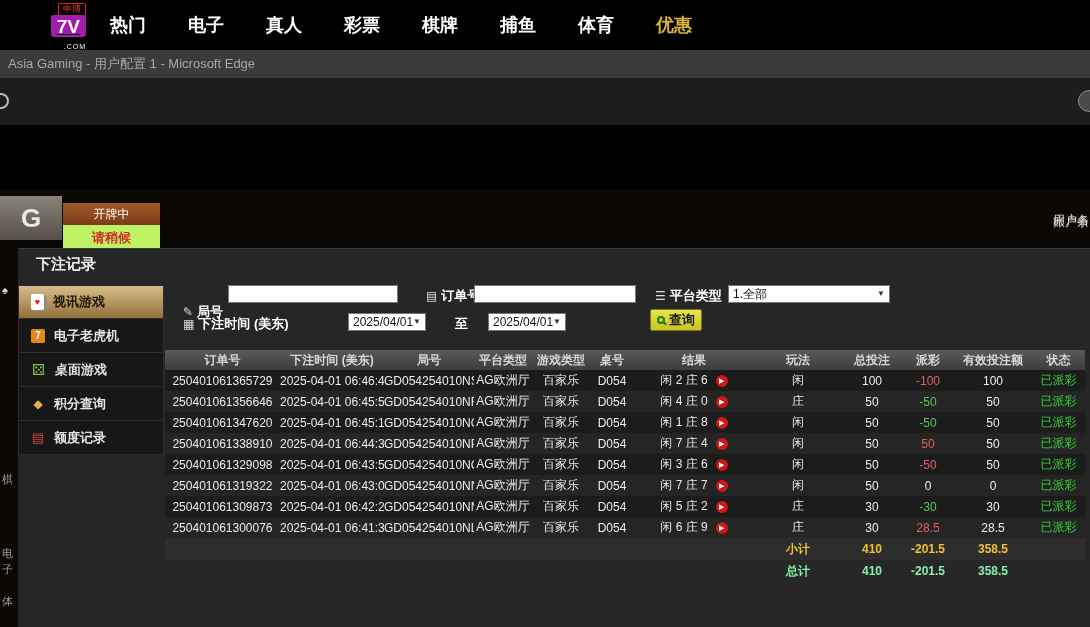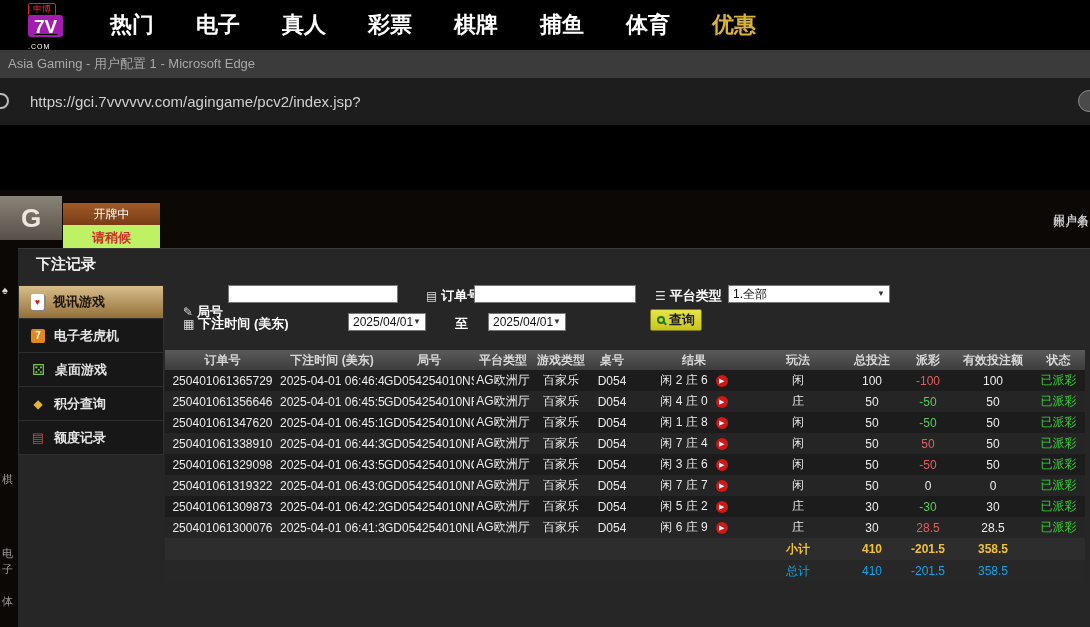--- a/index.html
+++ b/index.html
@@ -2,28 +2,28 @@
 <html><head>
 <meta charset="utf-8">
 <style>
   * { margin:0; padding:0; box-sizing:border-box; }
   html,body { width:1090px; height:627px; overflow:hidden; background:#000;
     font-family:"Liberation Sans","DejaVu Sans",sans-serif; }
 
   
   .topnav { position:absolute; left:0; top:0; width:1090px; height:50px; background:#000;
     display:flex; align-items:center; }
-  .logo { margin-left:28px; width:58px; text-align:left; line-height:1;text-decoration:underline; }
+  .logo { margin-left:28px; width:58px; text-align:right; line-height:1;text-decoration:underline; }
   .logo-top { display:inline-block; border:1px solid #d22; color:#e33; font-size:9px;
     padding:1px 4px; border-radius:2px; margin-bottom:1px; }
   .logo-main { background:#a21caf; color:#fff; font-size:19px; font-weight:bold;
     padding:1px 6px 0; border-radius:3px; }
   .logo-sub { color:#fff; font-size:7px; letter-spacing:1px; }
   .nav-items { display:flex; gap:42px; margin-left:24px; }
-  .nav-item { color:#fff; font-size:22px; font-weight:bold; cursor:pointer; white-space:nowrap; }
+  .nav-item { color:#fff; font-size:18px; font-weight:bold; cursor:pointer; white-space:nowrap; }
   .nav-item.gold { color:#d9b23c; }
 
   
   .titlebar { position:absolute; left:0; top:50px; width:1090px; height:28px; background:#3b3b3b;
     color:#a8a8a8; font-size:13px; line-height:28px; padding-left:8px; }
   .urlbar { position:absolute; left:0; top:78px; width:1090px; height:47px; background:#1d1d1d; }
   .urlbar .url { position:absolute; left:30px; top:0; line-height:47px; font-size:15px; color:#d0d0d0; }
   .circ-left { position:absolute; left:-7px; top:15px; width:16px; height:16px;
     border:2px solid #bbb; border-radius:50%; }
   .circ-right { position:absolute; right:-10px; top:12px; width:22px; height:22px;
@@ -87,21 +87,21 @@
 
   .tablewrap { position:absolute; left:147px; top:101px; }
   table { border-collapse:collapse; table-layout:fixed; width:920px; }
   thead th { height:20px; background:linear-gradient(#5a5a5a,#3c3c3c); color:#d8d8d8;
     font-size:12px; font-weight:bold; white-space:nowrap; overflow:hidden; }
   tbody td { height:21px; font-size:12px; color:#ececec; text-align:center;
     white-space:nowrap; overflow:hidden; }
   tbody tr:nth-child(odd) td { background:#1c1c1c; }
   tbody tr:nth-child(even) td { background:#252525; }
   tbody tr.sum-row td { background:#2d2d2d; color:#f2c22e; font-weight:bold; height:22px; }
-  tbody tr.total-row td { background:#272727; color:#0ea5e9; font-weight:normal; height:22px; }
+  tbody tr.total-row td { background:#272727; color:#86efac; font-weight:bold; height:22px; }
   .status { color:#35d435; }
   .play-btn { display:inline-block; width:12px; height:12px; background:#d01818; border-radius:50%;
     color:#fff; font-size:7px; line-height:12px; text-align:center; margin-left:8px;
     vertical-align:1px; cursor:pointer; }
 </style>
 </head>
 <body>
 
 <div class="topnav">
   <div class="logo">
@@ -119,21 +119,20 @@
       <div class="nav-item">体育</div>
       <div class="nav-item gold" style="color: rgb(217, 178, 60);">优惠</div>
     </div>
 </div>
 
 <div class="titlebar">
   <span>Asia Gaming - 用户配置 1 - Microsoft Edge</span>
 </div>
 <div class="urlbar">
   <span class="circ-left"></span>
-  <span class="url">https://gci.7vvvvvv.com/agingame/pcv2/index.jsp?</span>
   <span class="circ-right"></span>
 </div>
 <div class="blackgap"></div>
 
 <div class="stage">
   <div class="g-block">G</div>
   <div class="deal-box">
     <div class="deal-head">开牌中</div>
     <div class="deal-body">请稍候</div>
   </div>

